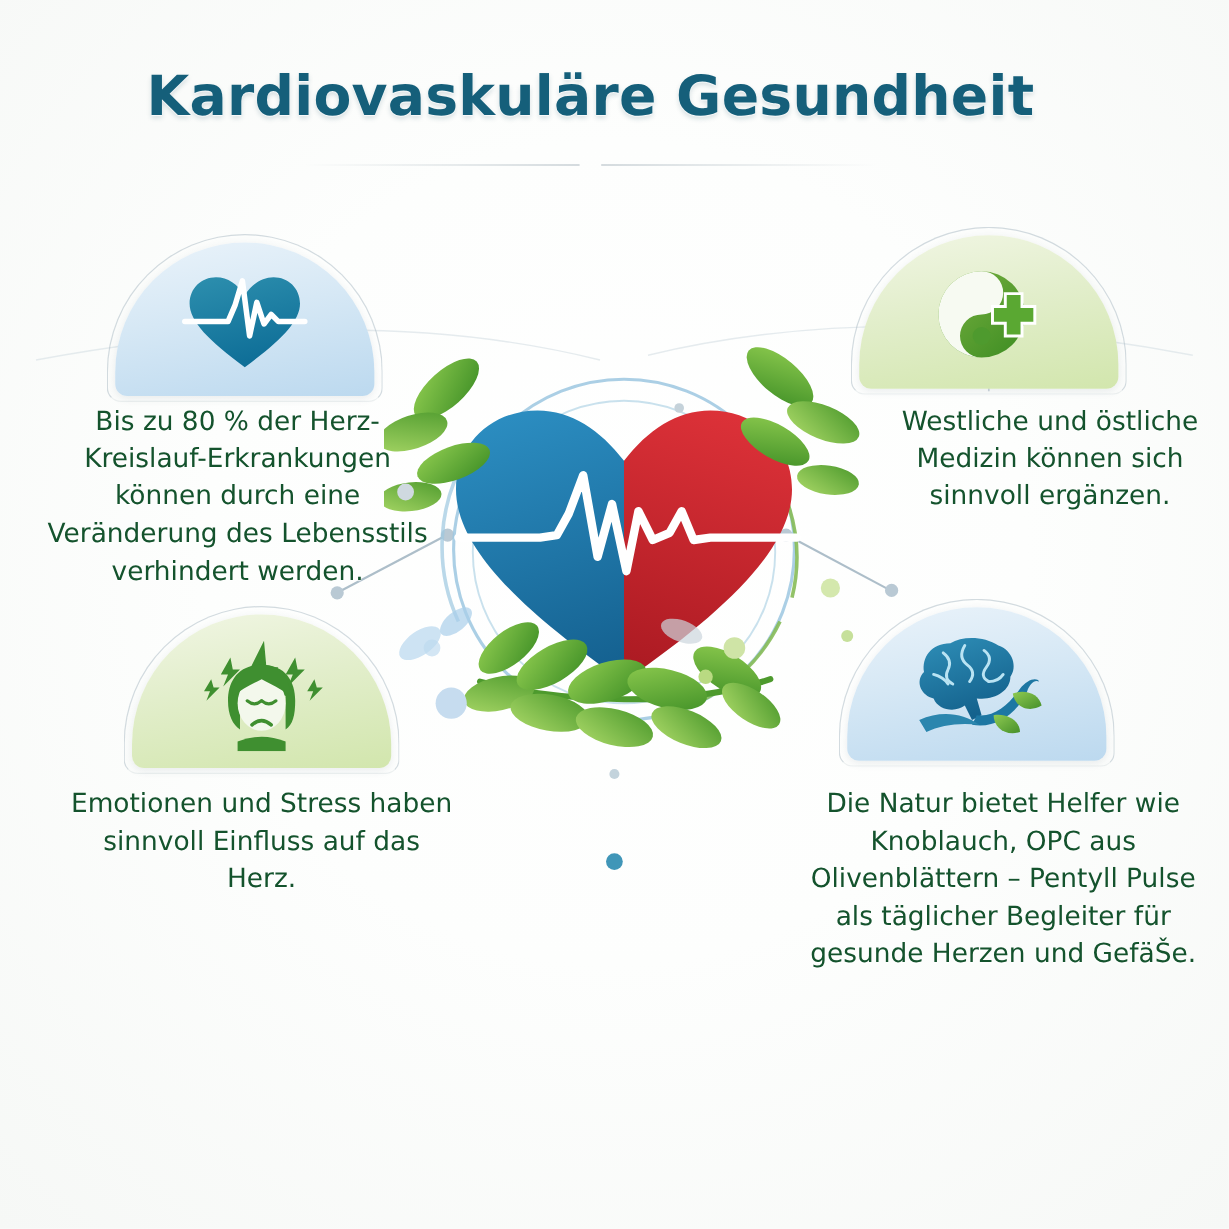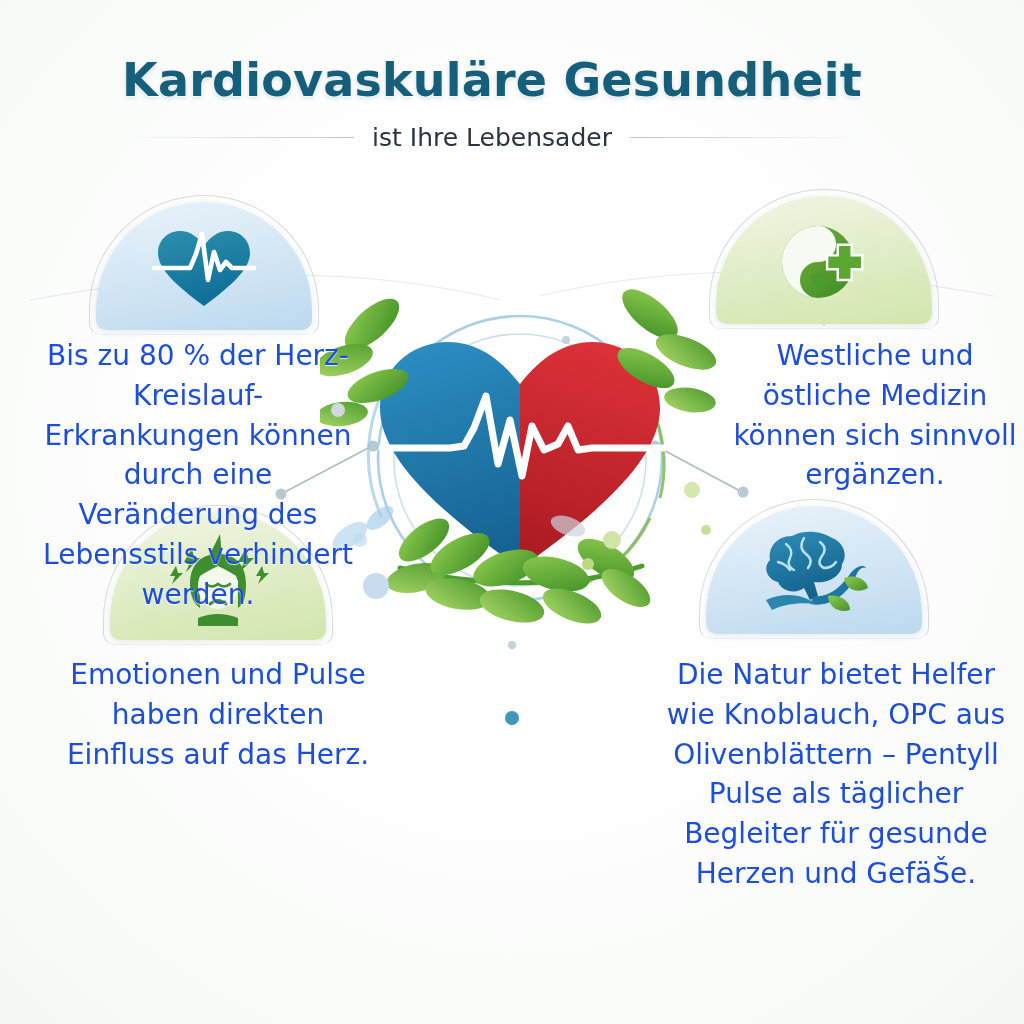--- a/index.html
+++ b/index.html
@@ -41,21 +41,21 @@
     text-shadow:0 1px 1px rgba(255,255,255,.85);
   }
 
   
   .connectors{position:absolute;inset:0;width:1024px;height:1024px;}
 
   
   .fact{
     position:absolute;
     font-family:"DejaVu Sans", sans-serif;
-    font-size:28px;line-height:1.42;color:#1d4ed8;
+    font-size:22px;line-height:1.42;color:#14532d;
     text-align:center;
     text-shadow:0 1px 1px rgba(255,255,255,.8);
   }
   .fact.tl{left:38px;top:336px;width:320px;}
   .fact.tr{left:720px;top:336px;width:310px;}
   .fact.bl{left:58px;top:655px;width:320px;}
   .fact.br{left:660px;top:655px;width:352px;}
 
   
   .badge{position:absolute;width:216px;height:128px;}
@@ -92,21 +92,20 @@
 <body>
 
 <div id="stage">
 
   <div class="bg-wash"></div>
 
   <div class="header">
     <div class="title">Kardiovaskuläre Gesundheit</div>
     <div class="subrow">
       <div class="rule left"></div>
-      <div class="subtitle">ist Ihre Lebensader</div>
       <div class="rule right"></div>
     </div>
   </div>
 
   <svg class="connectors" viewBox="0 0 1024 1024">
 
     <defs>
       <linearGradient id="hbase" x1="0" y1="0" x2="1" y2="0">
         <stop offset="0" stop-color="#9fb3c0" stop-opacity="0"></stop>
         <stop offset="0.12" stop-color="#9fb3c0" stop-opacity=".55"></stop>
@@ -307,16 +306,16 @@
       </g>
       <path d="M56 74 C 70 76 82 66 92 52 C 98 44 106 42 108 46 C 104 44 100 48 98 54 C 90 72 72 86 52 82 Z" fill="#1d77a3"></path>
       <path d="M8 78 C 26 70 44 72 58 82 C 42 80 26 82 14 88 Z" fill="#2b86ae"></path>
       <path d="M86 56 C 96 52 108 56 110 66 C 100 72 88 68 86 56 Z" fill="url(#g-leafb)"></path>
       <path d="M70 74 C 80 72 92 78 92 88 C 80 92 70 84 70 74 Z" fill="url(#g-leafb)"></path>
     </svg>
   </div>
 
   <div class="fact tl">Bis zu 80 % der Herz-Kreislauf-Erkrankungen können durch eine Veränderung des Lebensstils verhindert werden.</div>
   <div class="fact tr">Westliche und östliche Medizin können sich sinnvoll ergänzen.</div>
-  <div class="fact bl">Emotionen und Pulse haben direkten Einfluss auf das Herz.</div>
+  <div class="fact bl">Emotionen und Stress haben sinnvoll Einfluss auf das Herz.</div>
   <div class="fact br">Die Natur bietet Helfer wie Knoblauch, OPC aus Olivenblättern – Pentyll Pulse als täglicher Begleiter für gesunde Herzen und GefäŠe.</div>
 
 </div>
 
 </body></html>

